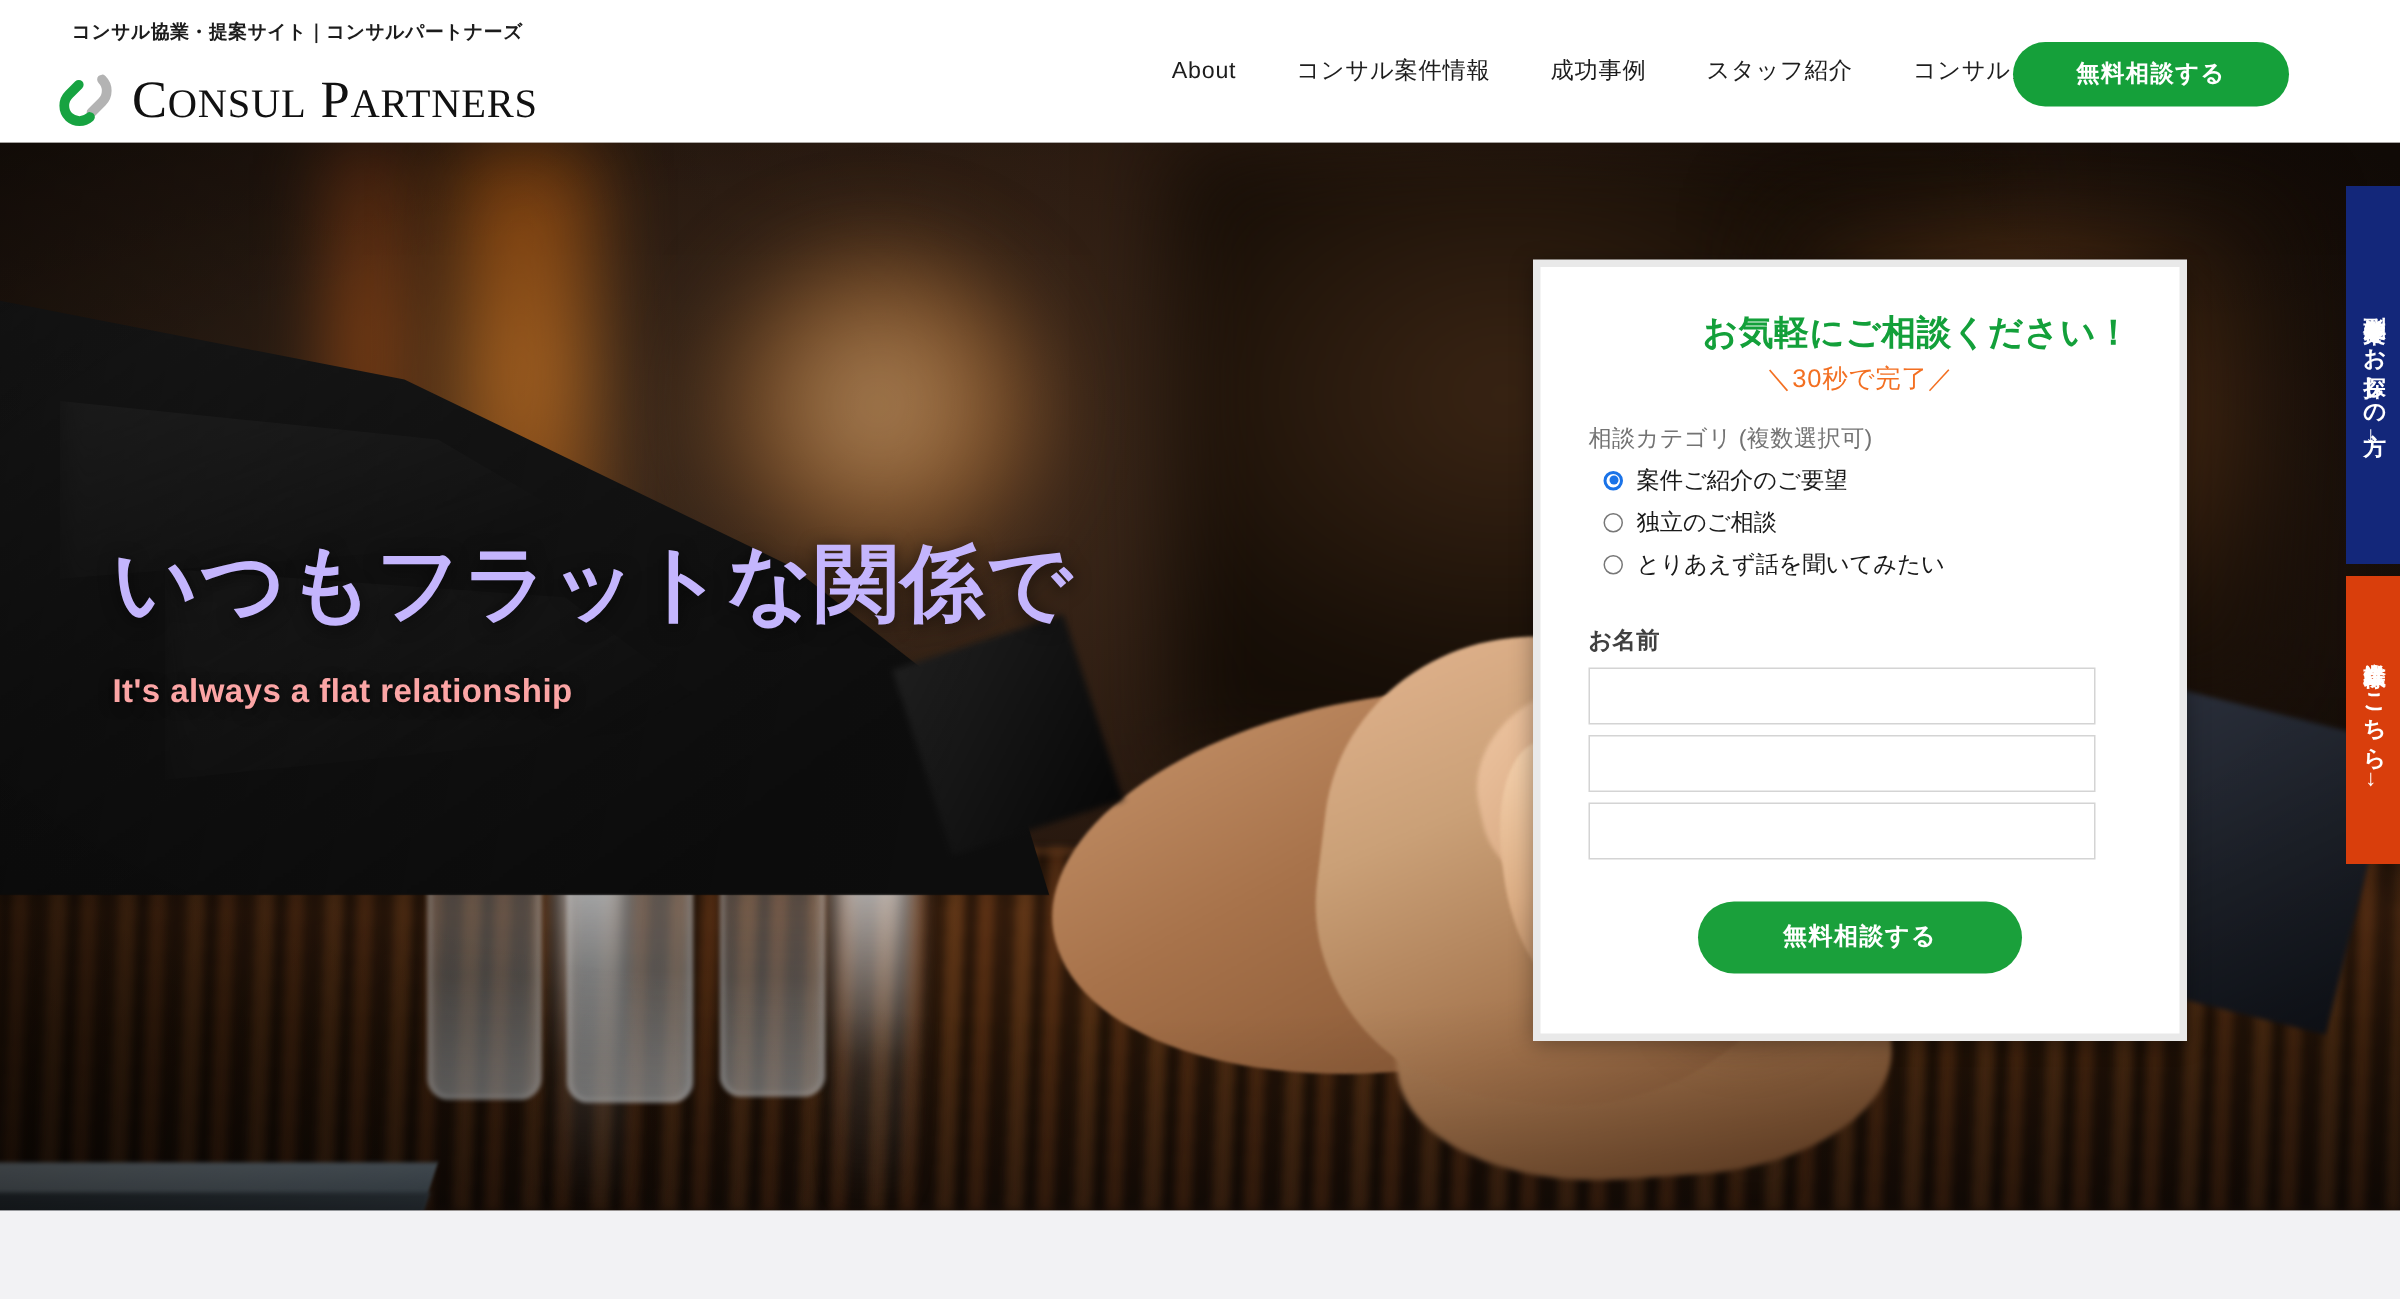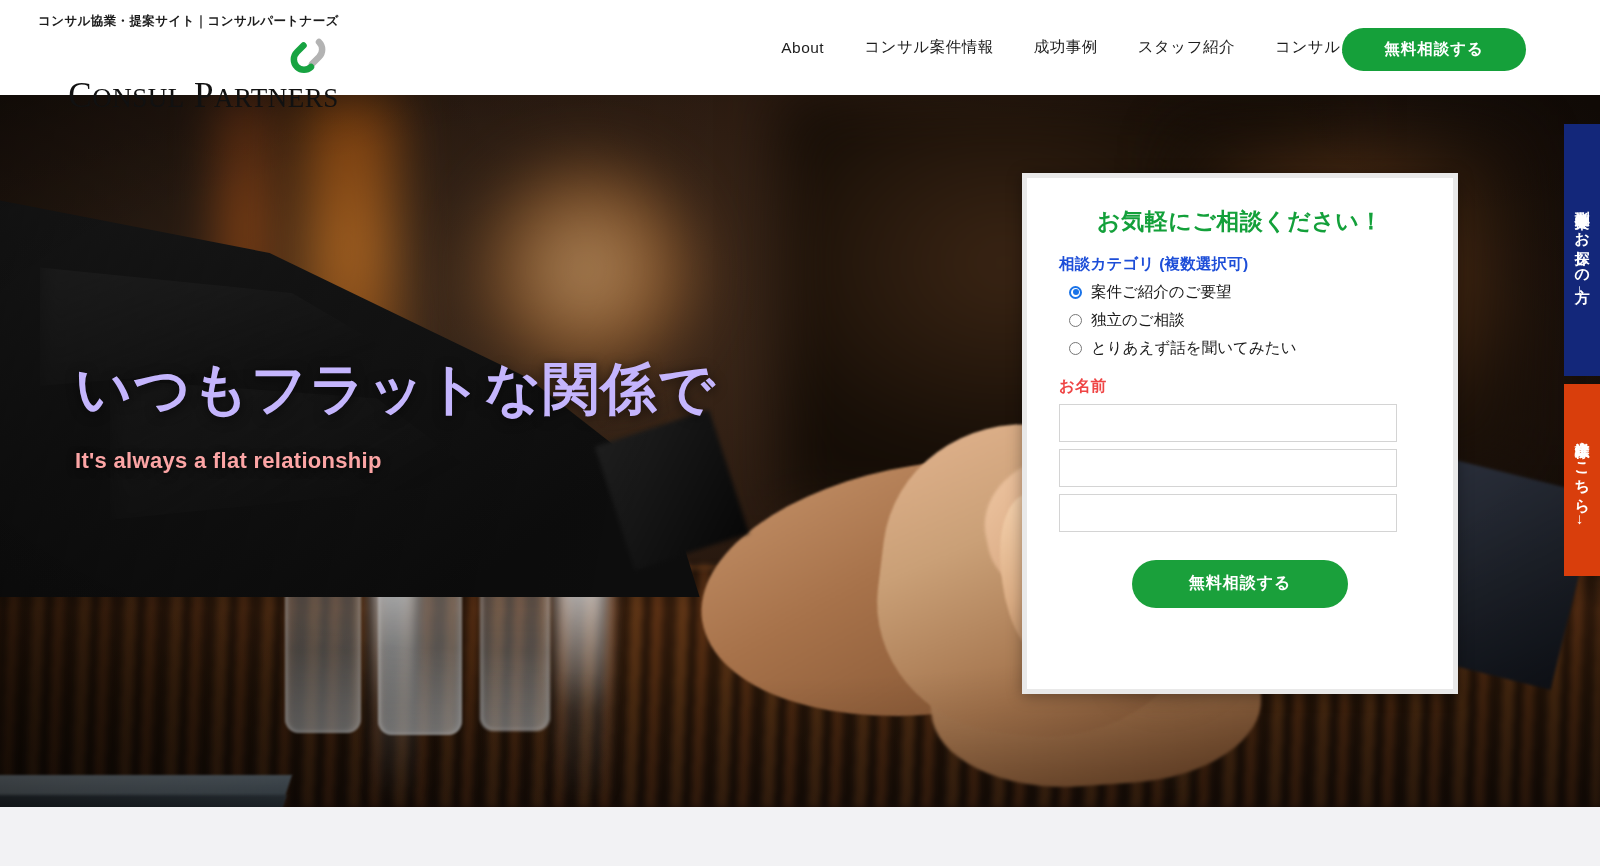--- a/index.html
+++ b/index.html
@@ -14,21 +14,21 @@
   
   #header {
     position:absolute; top:0; left:0; width:1600px; height:95px;
     background:#ffffff; z-index:40;
   }
   #logo-block { position:absolute; left:38px; top:14px; }
   #logo-tagline {
     font-size:12.5px; font-weight:bold; color:#1c1c1c;
     letter-spacing:0.4px; white-space:nowrap; line-height:1.2;text-align:center;
   }
-  #logo-row { display:flex; align-items:flex-end; margin-top:3px;flex-direction:column; }
+  #logo-row { display:flex; align-items:center; margin-top:16px; }
   #logo-mark { width:46px; height:42px; flex:0 0 46px; margin-right:4px; }
   #logo-wordmark {
     font-family:"Liberation Serif","DejaVu Serif",serif;
     font-size:35px; color:#111111; line-height:1;
     letter-spacing:0.5px; white-space:nowrap;
   }
   #logo-wordmark .cap { font-size:35px; }
   #logo-wordmark .sc { font-size:27px; }
 
   #nav { position:absolute; right:176px; top:0; height:95px; display:flex; align-items:center; gap:4px; }
@@ -177,40 +177,40 @@
   }
 
   
   #form-card {
     position:absolute; left:1022px; top:173px; width:436px; height:521px;
     background:#e9e9e9; padding:5px; z-index:20;
     box-shadow:0 2px 14px rgba(0,0,0,.35);
   }
   #form-inner { width:100%; height:100%; background:#ffffff; padding:30px 32px 0 32px; }
   #form-title {
-    text-align:center; color:#13a03a; font-size:23px; font-weight:bold;
+    text-align:right; color:#13a03a; font-size:23px; font-weight:bold;
     letter-spacing:.5px; line-height:1.2;
   }
   #form-sub {
     text-align:center; color:#f36f21; font-size:17px; margin-top:5px;
     letter-spacing:.5px;
   }
-  #cat-label { margin-top:18px; font-size:15.5px; font-weight:bold; color:#1d4ed8; letter-spacing:.2px; }
+  #cat-label { margin-top:18px; font-size:15.5px; font-weight:normal; color:#737373; letter-spacing:.2px; }
   .radio-row { display:flex; align-items:center; margin-top:7px; padding-left:10px; cursor:pointer; }
   .radio-dot {
     width:13px; height:13px; border-radius:50%; border:1.5px solid #777;
     background:#fff; flex:0 0 13px; margin-right:9px; position:relative;
   }
   .radio-row.checked .radio-dot { border-color:#1a73e8; border-width:2px; }
   .radio-row.checked .radio-dot::after {
     content:""; position:absolute; left:50%; top:50%; transform:translate(-50%,-50%);
     width:6px; height:6px; border-radius:50%; background:#1a73e8;
   }
   .radio-text { font-size:15.5px; color:#1a1a1a; }
-  .field-label { margin-top:17px; font-size:15.5px; font-weight:bold; color:#ef4444; letter-spacing:.2px; }
+  .field-label { margin-top:30px; font-size:15.5px; font-weight:bold; color:#404040; letter-spacing:.2px; }
   .field-input {
     margin-top:7px; width:338px; height:38px; background:#fff;
     border:1px solid #d4d4d4; font-size:14px; padding:0 8px; color:#111;
     font-family:"Liberation Sans","DejaVu Sans",sans-serif; outline:none;
   }
   #form-submit {
     display:block; margin:28px auto 0 auto; width:216px; height:48px;
     border-radius:24px; background:#1aa03b; color:#fff; border:none;
     font-size:16px; font-weight:bold; letter-spacing:1px; cursor:pointer;
     font-family:"Liberation Sans","DejaVu Sans",sans-serif;
@@ -309,20 +309,21 @@
 
     <div id="hero-copy">
       <div class="hero-line">いつもフラットな関係で</div>
       <div id="hero-sub">It's always a flat relationship</div>
     </div>
   </div>
 
   <div id="form-card">
     <div id="form-inner">
       <div id="form-title">お気軽にご相談ください！</div>
+      <div id="form-sub">＼30秒で完了／</div>
 
       <div id="cat-label">相談カテゴリ (複数選択可)</div>
 
       <div class="radio-row checked">
         <span class="radio-dot"></span>
         <span class="radio-text">案件ご紹介のご要望</span>
       </div>
       <div class="radio-row">
         <span class="radio-dot"></span>
         <span class="radio-text">独立のご相談</span>

